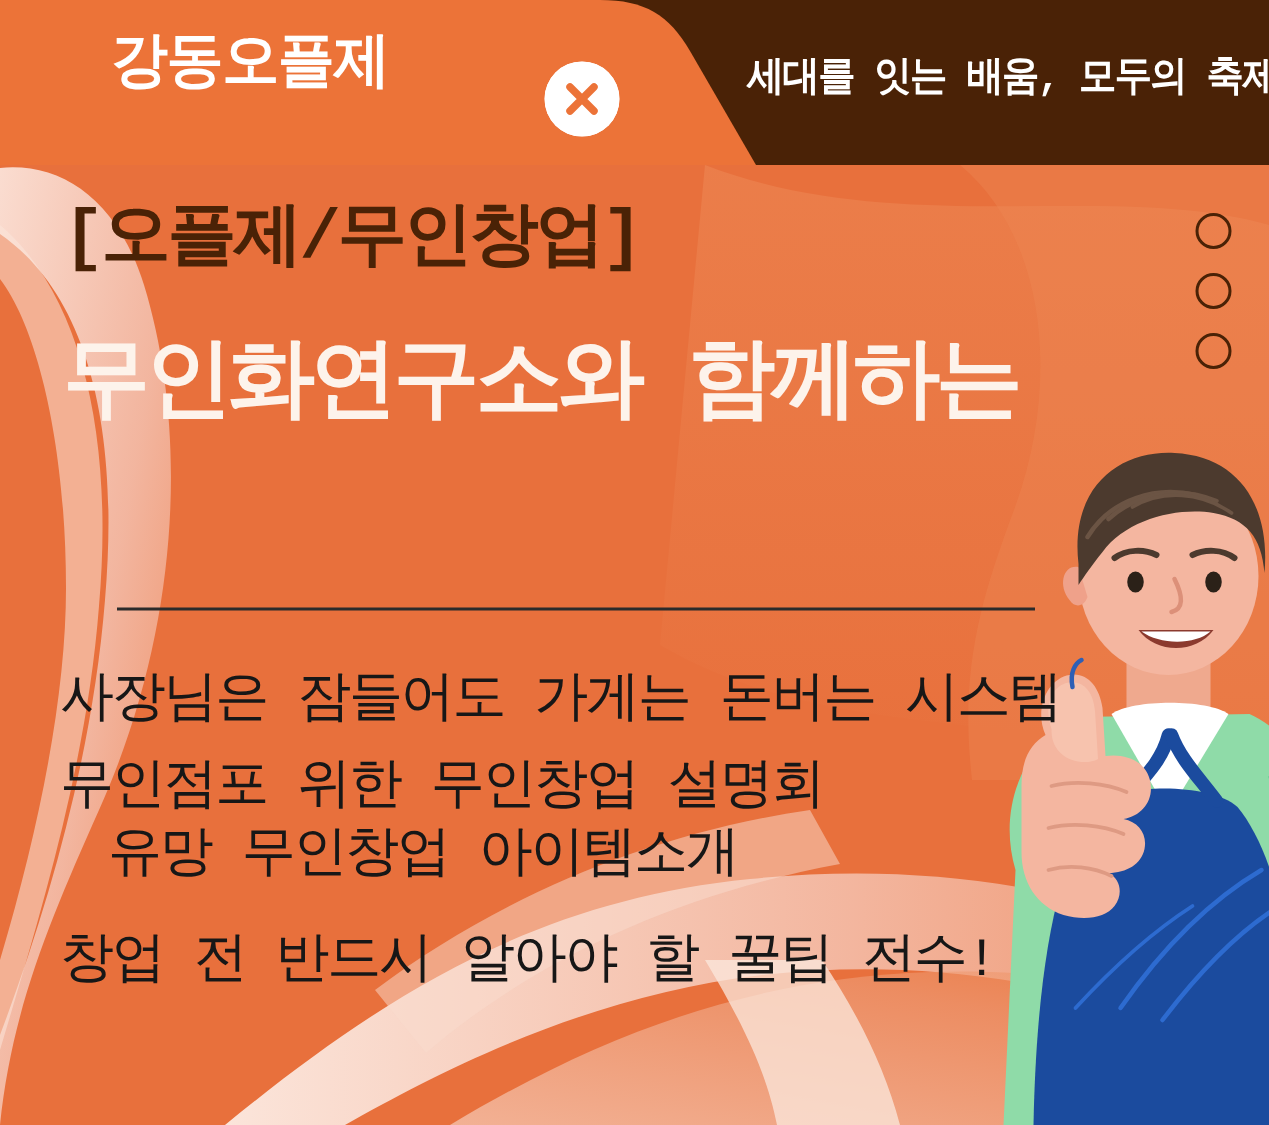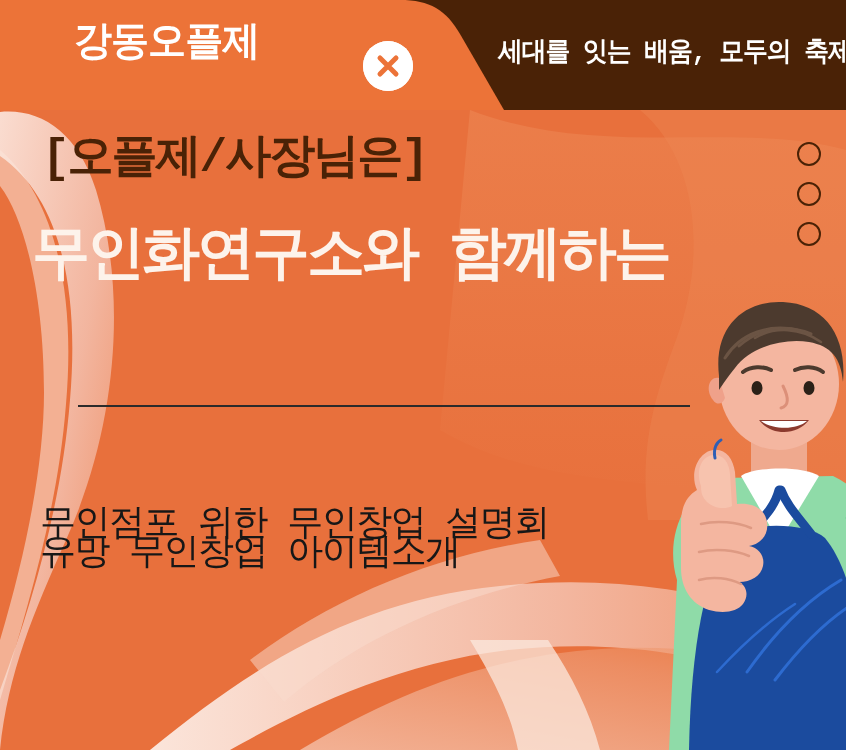--- a/index.html
+++ b/index.html
@@ -103,21 +103,21 @@
     left: 42px; top: 136px;
     font-size: 46px;
     font-weight: 900;
     color: #4A2206;
     letter-spacing: -2px;
     line-height: 1;
     white-space: nowrap;
   }
   .headline {
     position: absolute;
-    left: 32px;
+    left: 42px;
     font-size: 58px;
     font-weight: 900;
     color: #FDF3EB;
     letter-spacing: -3px;
     line-height: 1;
     white-space: nowrap;
   }
   .headline.l1 { top: 228px; }
   .headline.l2 { top: 318px; }
 
@@ -133,21 +133,21 @@
     left: 40px;
     font-size: 36px;
     font-weight: 400;
     color: #171717;
     letter-spacing: -1.5px;
     line-height: 1;
     white-space: nowrap;
   }
   .bodyline.b1 { top: 449px; }
   .bodyline.b2 { top: 507px; }
-  .bodyline.b3 { top: 536px; }
+  .bodyline.b3 { top: 552px; margin-left: 32px; }
   .bodyline.b4 { top: 623px; }
 </style>
 </head>
 <body>
 
 <div id="poster">
 
   <div class="bg-layer">
     <svg width="846" height="750" viewBox="0 0 846 750">
       <defs>
@@ -277,24 +277,26 @@
 
         <path d="M46,244 C62,240 82,242 96,248" stroke="#DE9A83" stroke-width="2.5" fill="none" stroke-linecap="round"></path>
         <path d="M44,272 C60,268 80,270 94,276" stroke="#DE9A83" stroke-width="2.5" fill="none" stroke-linecap="round"></path>
         <path d="M44,300 C58,296 74,298 86,304" stroke="#DE9A83" stroke-width="2.5" fill="none" stroke-linecap="round"></path>
       </g>
     </svg>
   </div>
 
   <div class="content">
 
-    <div class="kicker">[오플제/사장님은]</div>
+    <div class="kicker">[오플제/무인창업]</div>
 
     <div class="headline l1">무인화연구소와 함께하는</div>
 
     <div class="divider"></div>
 
+    <div class="bodyline b1">사장님은 잠들어도 가게는 돈버는 시스템</div>
     <div class="bodyline b2">무인점포 위한 무인창업 설명회</div>
     <div class="bodyline b3">유망 무인창업 아이템소개</div>
+    <div class="bodyline b4">창업 전 반드시 알아야 할 꿀팁 전수!</div>
 
   </div>
 
 </div>
 
 </body></html>

